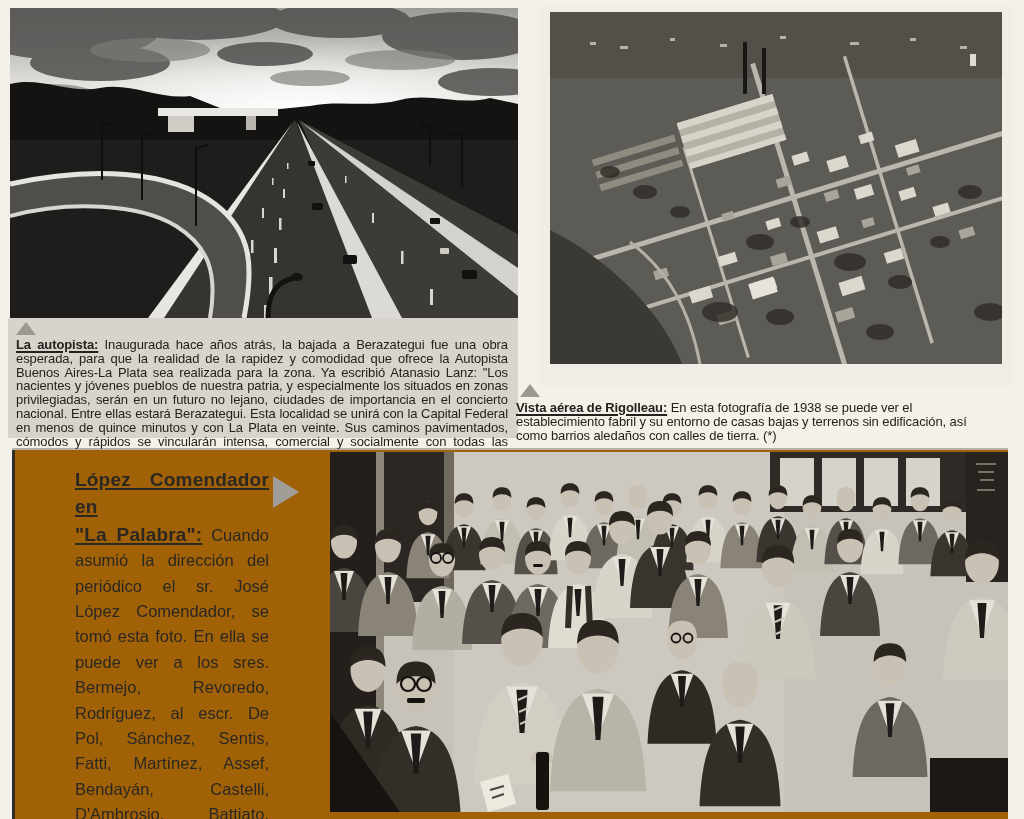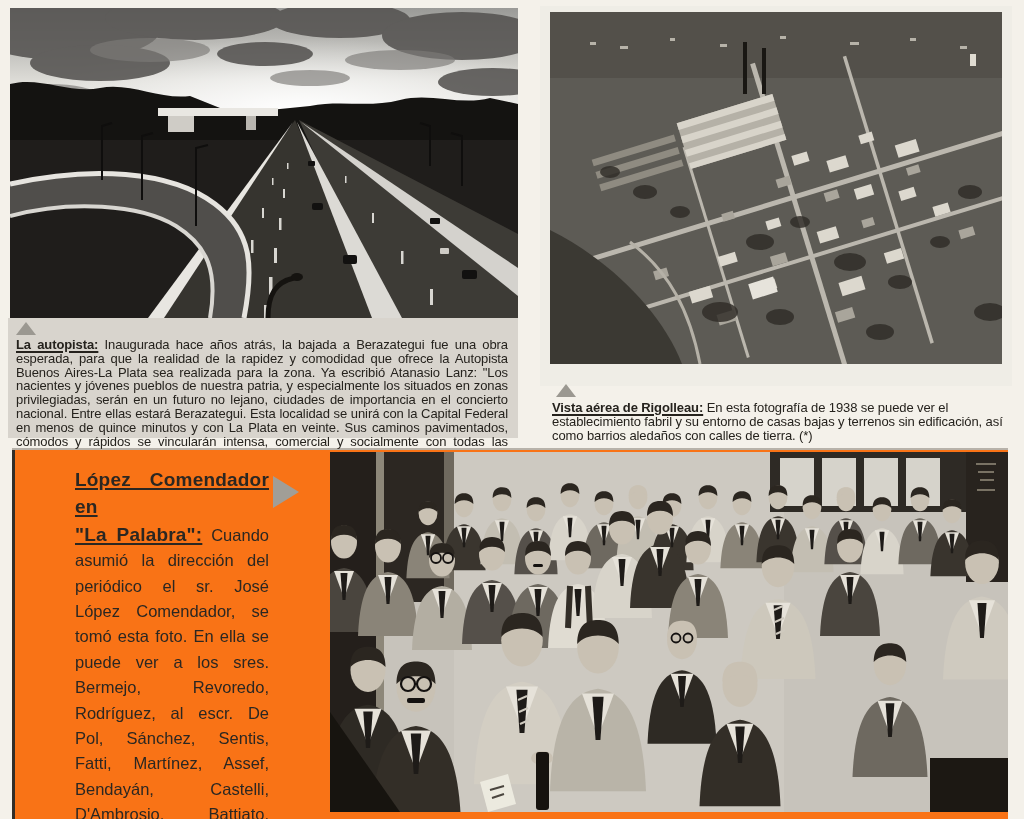--- a/index.html
+++ b/index.html
@@ -30,28 +30,28 @@
   }
   .tri-up{
     width:0;height:0;
     border-left:10px solid transparent;border-right:10px solid transparent;
     border-bottom:13px solid #9b9891;
   }
 
   
   .aerial-print{position:absolute;left:540px;top:6px;width:472px;height:380px;background:#efede6}
   .aerial{left:550px;top:12px;width:452px;height:352px}
-  .caption-right{position:absolute;left:552px;top:384px;width:470px}
+  .caption-right{position:absolute;left:516px;top:384px;width:470px}
   .caption-right .tri-up{margin-left:4px;margin-bottom:4px}
   .caption-right .cap{text-align:left}
 
   
   .bottom-panel{
     position:absolute;left:12px;top:450px;width:996px;height:369px;
-    background:#f97316;border-left:3px solid #332e28;box-sizing:border-box;
+    background:#a16207;border-left:3px solid #332e28;box-sizing:border-box;
     box-shadow:0 -2px 0 rgba(92,85,74,.4);
   }
   .article-col{position:absolute;left:60px;top:16px;width:194px}
   .article{
     margin:0;font-size:16.5px;line-height:25.4px;color:#2b2722;
     text-align:justify;
   }
   .article .hd{font-size:19px;line-height:27px;letter-spacing:.2px}
   .tri-right{
     position:absolute;left:258px;top:26px;width:0;height:0;

